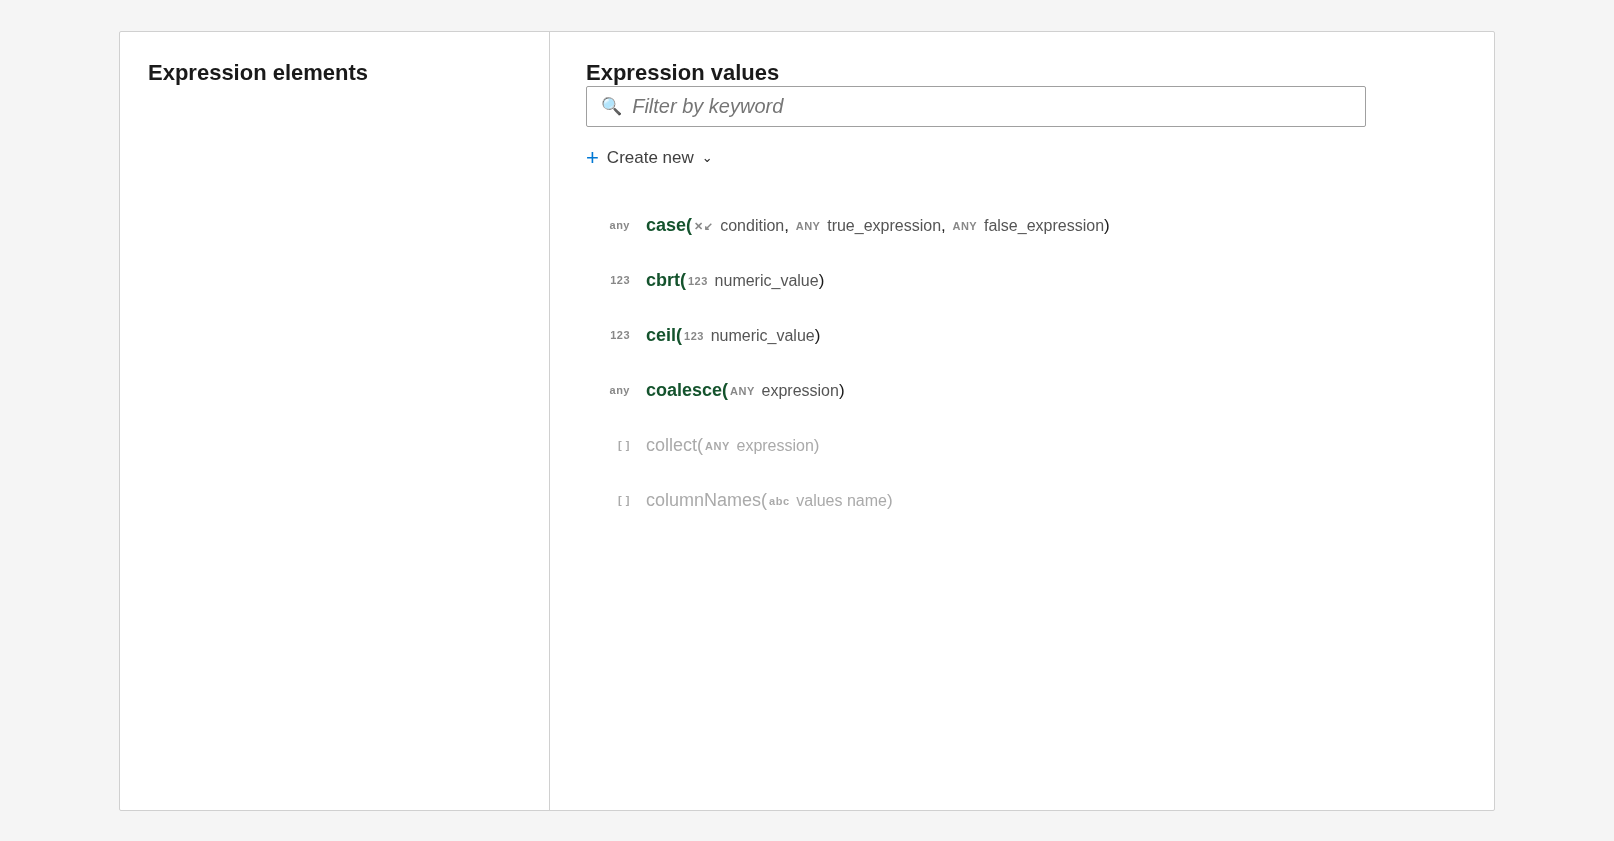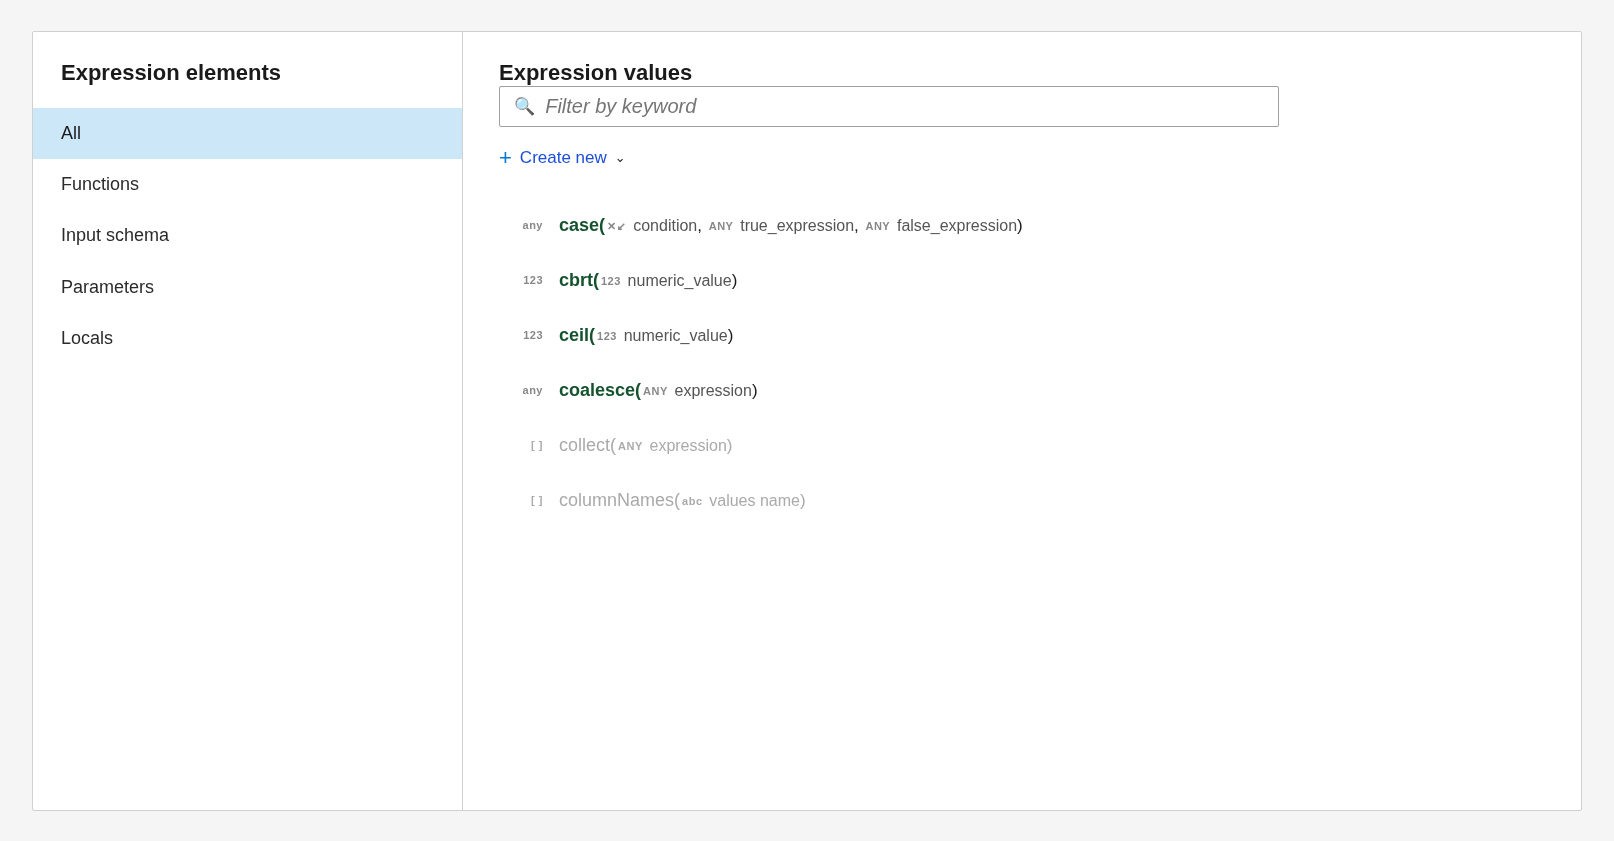--- a/index.html
+++ b/index.html
@@ -6,21 +6,21 @@
     body {
       font-family: 'Segoe UI', -apple-system, BlinkMacSystemFont, sans-serif;
       background: #f5f5f5;
       display: flex;
       justify-content: center;
       align-items: center;
       min-height: 100vh;
     }
     .container {
       display: flex;
-      width: 1550px;
+      width: 1376px;
       min-height: 780px;
       background: #ffffff;
       border: 1px solid #d0d0d0;
       border-radius: 2px;
     }
     
     .left-panel {
       width: 430px;
       min-width: 430px;
       border-right: 1px solid #d0d0d0;
@@ -89,21 +89,21 @@
       color: #1a1a1a;
     }
     .create-plus {
       color: #0078d4;
       font-size: 22px;
       font-weight: 300;
       line-height: 1;
     }
     .create-label {
       font-size: 17px;
-      color: #1d4ed8;
+      color: #404040;
     }
     .chevron-icon {
       color: #1a1a1a;
       font-size: 13px;
     }
     
     .function-list {
       display: flex;
       flex-direction: column;
       gap: 2px;
@@ -169,27 +169,20 @@
       color: #aaa;
     }
   </style>
 </head>
 <body>
 
 <div class="container">
 
   <div class="left-panel">
     <div class="panel-title">Expression elements</div>
-    <div class="nav-list" id="nav-list">
-        <div class="nav-item active">All</div>
-        <div class="nav-item">Functions</div>
-        <div class="nav-item">Input schema</div>
-        <div class="nav-item">Parameters</div>
-        <div class="nav-item">Locals</div>
-      </div>
   </div>
 
   <div class="right-panel">
     <div class="right-panel-title">Expression values</div>
 
     <div class="search-box">
       <span class="search-icon">🔍</span>
       <input class="search-input" type="text" placeholder="Filter by keyword" style="">
     </div>
 

